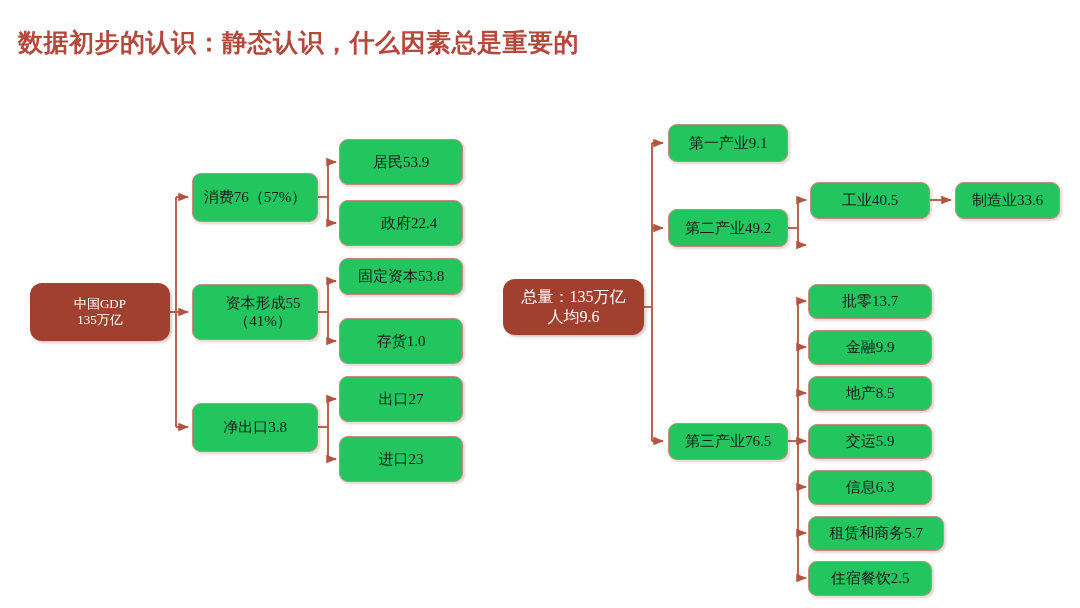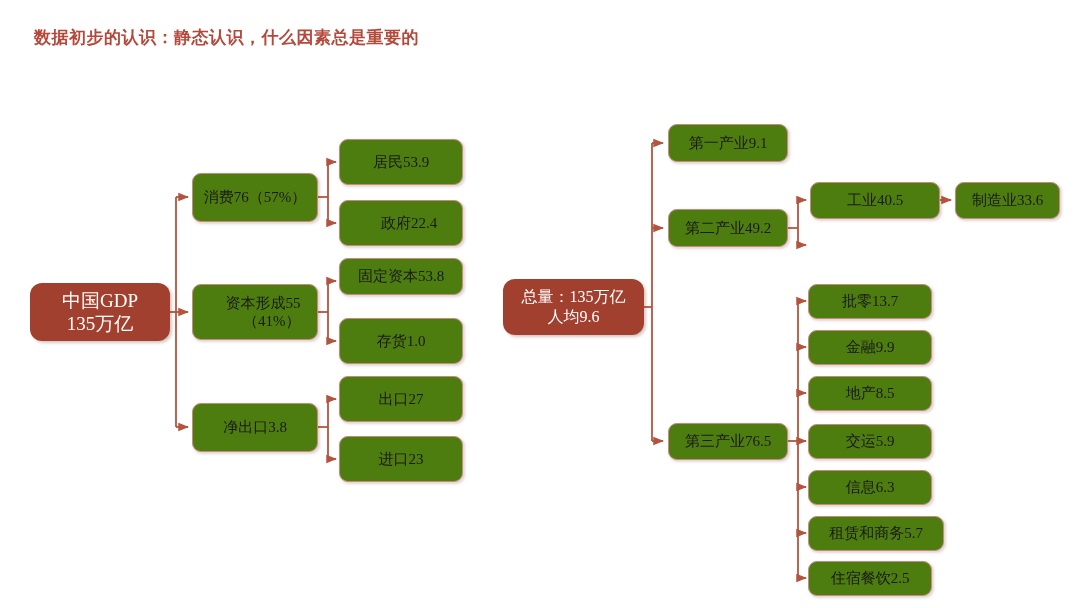--- a/index.html
+++ b/index.html
@@ -4,43 +4,42 @@
 <style>
   html,body{margin:0;padding:0;}
   body{
     width:1080px;height:608px;background:#ffffff;
     font-family:"Liberation Serif","DejaVu Serif",serif;
     overflow:hidden;position:relative;
   }
   #stage{position:absolute;inset:0;}
 
   .title{
-    position:absolute;left:34px;top:26px;
+    position:absolute;left:18px;top:26px;
     font-family:"Liberation Sans","DejaVu Sans",sans-serif;
-    font-weight:bold;font-size:17px;letter-spacing:0.5px;
+    font-weight:bold;font-size:25px;letter-spacing:0.5px;
     color:#B4483A;white-space:nowrap;
   }
 
   svg.links{position:absolute;left:0;top:0;width:1080px;height:608px;pointer-events:none;}
 
   .node{
     position:absolute;box-sizing:border-box;
     display:flex;align-items:center;justify-content:center;
     text-align:center;line-height:1.22;
     border-radius:9px;
   }
   .node.leafbox{
-    background:#4d7c0f;border:1.3px solid #C98A7E;
+    background:#22c55e;border:1.3px solid #C98A7E;
     color:#1a1a1a;font-size:15px;
     box-shadow:1.5px 1.5px 2.5px rgba(120,70,60,0.22);
-    text-align:right;
   }
   .node.root{
     background:#A2402F;border:none;color:#ffffff;
-    font-size:19px;border-radius:12px;
+    font-size:13px;border-radius:12px;
     box-shadow:2px 2px 3px rgba(100,60,50,0.28);
   }
   .node.root.rootwide{font-size:16px;}
   .node span{display:block;}
 </style>
 </head>
 <body>
 
 <div id="stage">
 
@@ -151,21 +150,21 @@
   <div class="node leafbox" style="left:668px;top:124px;width:120px;height:38px;">
     <span>第一产业9.1</span>
   </div>
   <div class="node leafbox" style="left:668px;top:209px;width:120px;height:38px;">
     <span>第二产业49.2</span>
   </div>
   <div class="node leafbox" style="left:668px;top:423px;width:120px;height:37px;">
     <span>第三产业76.5</span>
   </div>
 
-  <div class="node leafbox" style="left:810px;top:182px;width:130px;height:37px;">
+  <div class="node leafbox" style="left:810px;top:182px;width:120px;height:37px;">
     <span>工业40.5</span>
   </div>
 
   <div class="node leafbox" style="left:955px;top:182px;width:105px;height:37px;">
     <span>制造业33.6</span>
   </div>
 
   <div class="node leafbox" style="left:808px;top:284px;width:124px;height:35px;">
     <span>批零13.7</span>
   </div>

